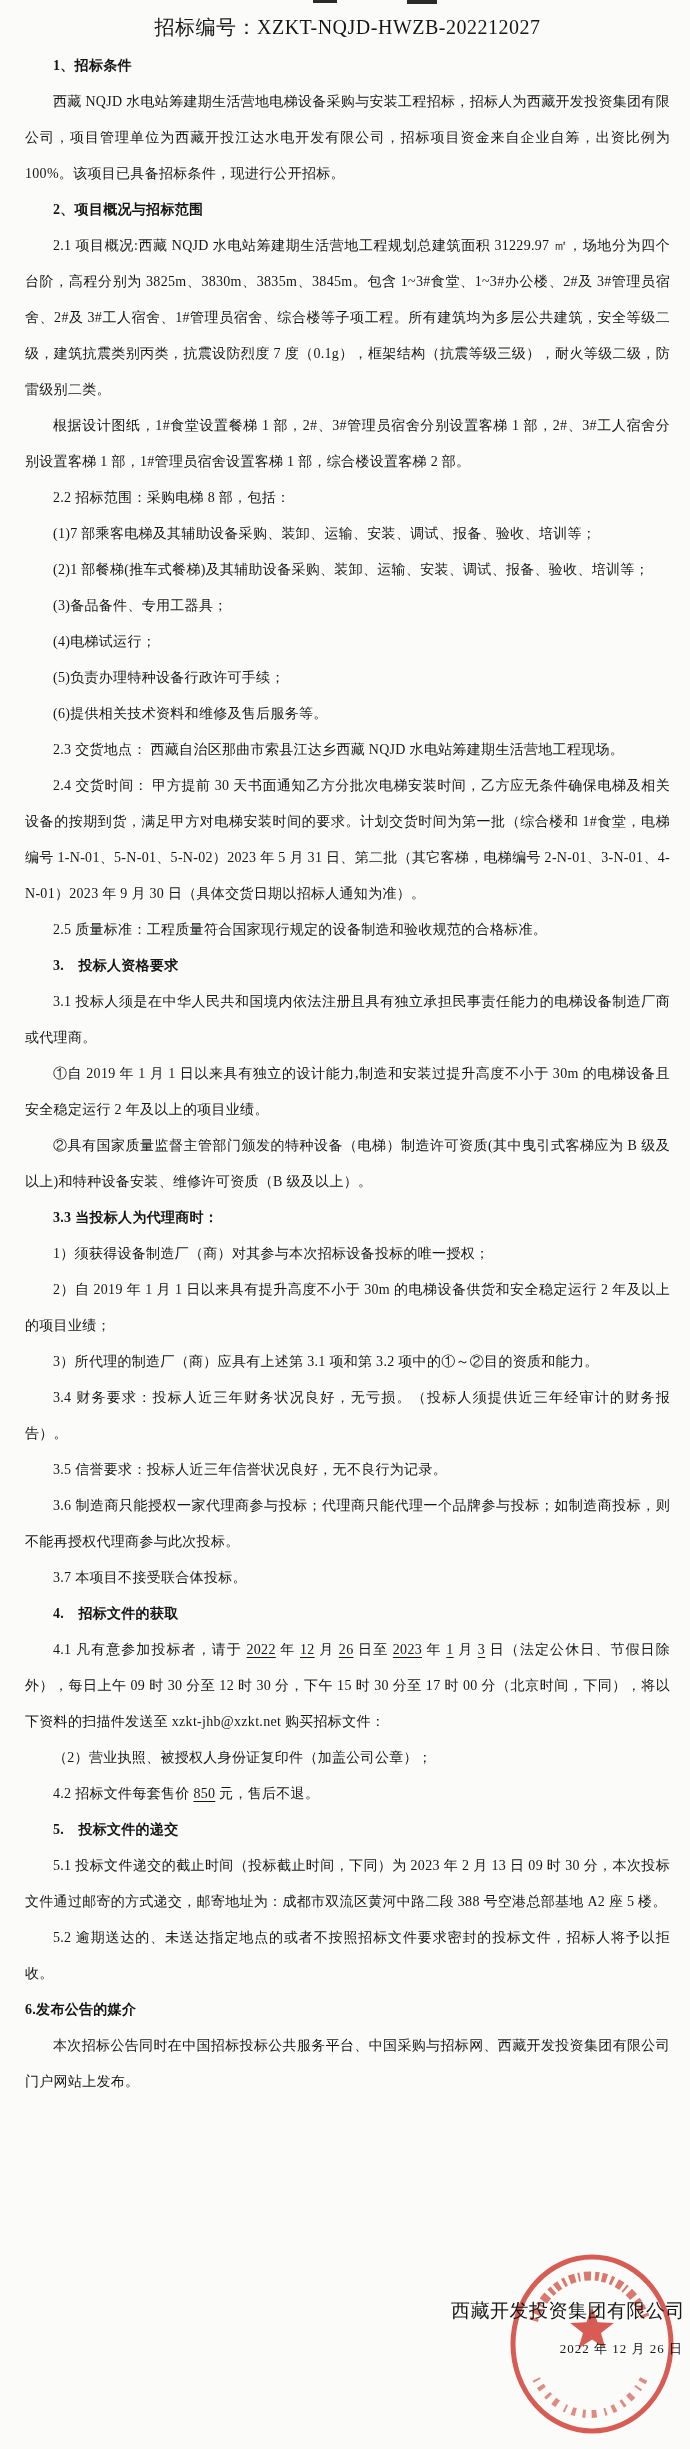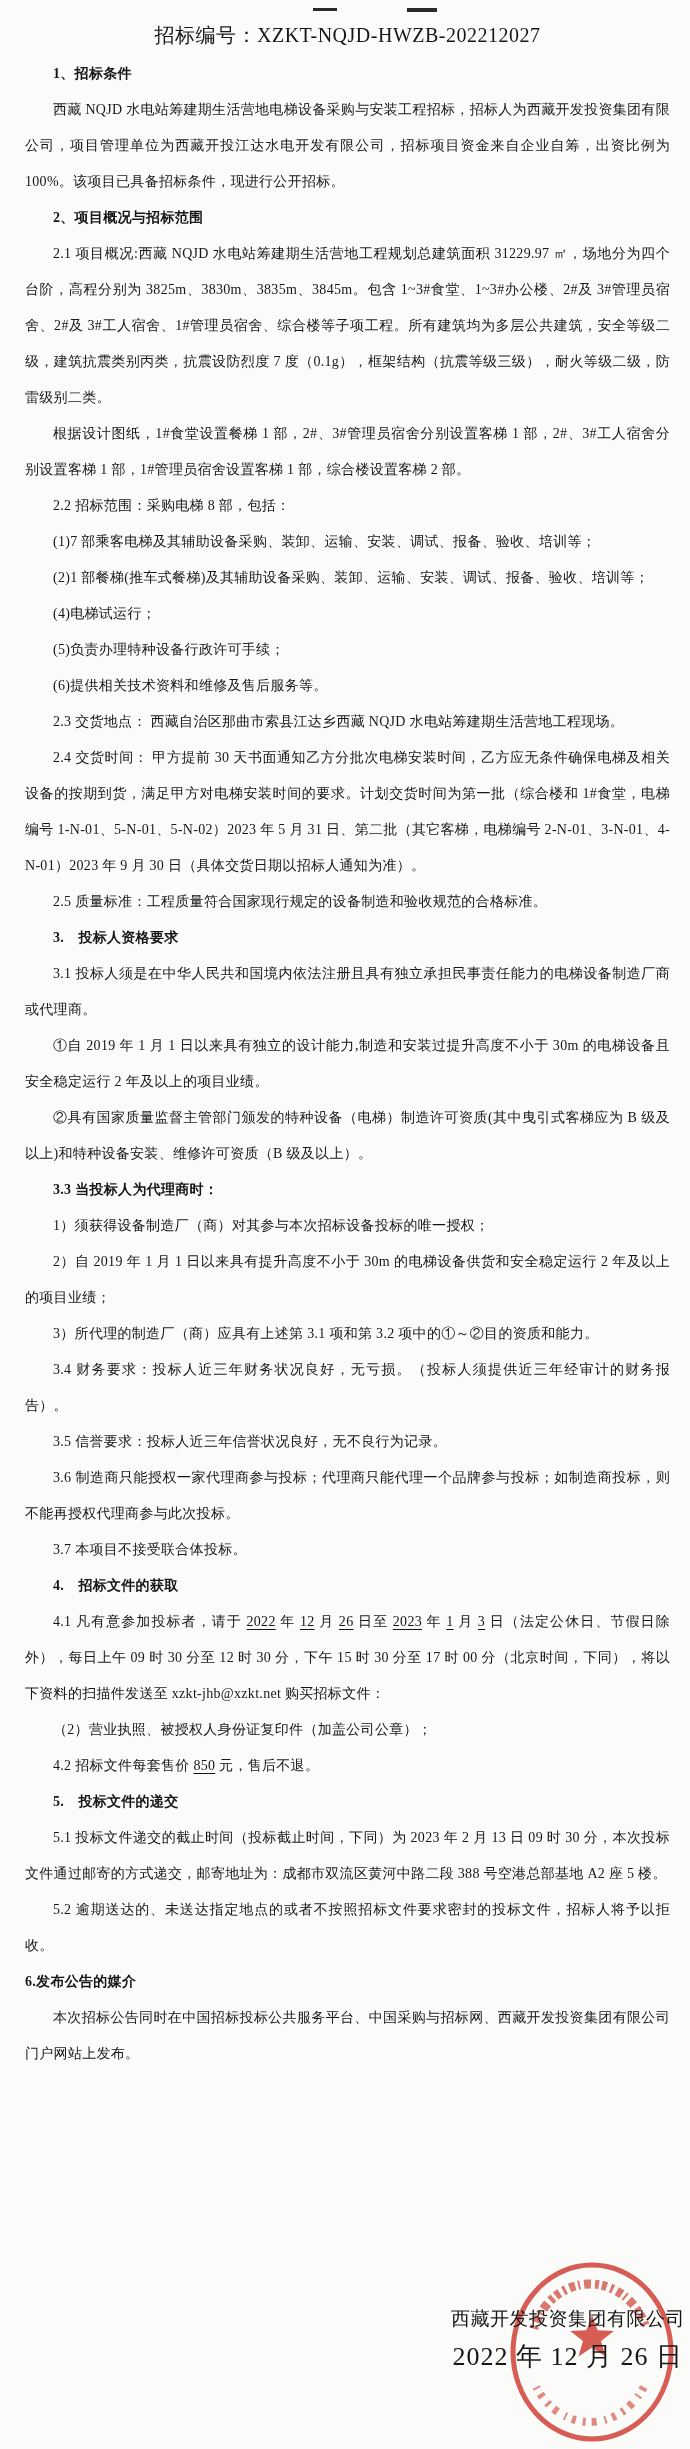--- a/index.html
+++ b/index.html
@@ -4,21 +4,21 @@
 <style>
   html,body{margin:0;padding:0;}
   body{
     width:690px;height:2449px;
     background:#fbfbfa;
     position:relative;
     overflow:hidden;
     font-family:"Liberation Serif","DejaVu Serif",serif;
     color:#161616;
   }
-  .page{position:absolute;inset:0;margin-top:8px;}
+  .page{position:absolute;inset:0;}
   .doc{padding:6px 20px 0 25px;}
   .blk{
     font-size:14px;
     line-height:36px;
     text-align:justify;
     text-justify:inter-ideograph;
     letter-spacing:0.3px;
   }
   .title{
     text-align:center;
@@ -35,21 +35,21 @@
   .top-frag i{position:absolute;background:#2a2a2a;display:block;}
   .frag-a{left:313px;top:0;width:24px;height:3px;}
   .frag-b{left:407px;top:0;width:30px;height:4px;}
   
   .sig-company{
     position:absolute;top:2298px;right:5px;
     font-size:19px;line-height:26px;letter-spacing:0.5px;
   }
   .sig-date{
     position:absolute;top:2336px;right:7px;
-    font-size:26px;line-height:26px;letter-spacing:1px;
+    font-size:13px;line-height:26px;letter-spacing:1px;
   }
   
   .seal{position:absolute;left:500px;top:2246px;width:186px;height:200px;}
 </style>
 </head>
 <body>
 
 <div class="page">
 
   <div class="top-frag">
@@ -60,20 +60,21 @@
   <div class="doc" id="doc-body">
       <div class="blk title">招标编号：XZKT-NQJD-HWZB-202212027</div>
       <div class="blk h">1、招标条件</div>
       <div class="blk p">西藏 NQJD 水电站筹建期生活营地电梯设备采购与安装工程招标，招标人为西藏开发投资集团有限公司，项目管理单位为西藏开投江达水电开发有限公司，招标项目资金来自企业自筹，出资比例为 100%。该项目已具备招标条件，现进行公开招标。</div>
       <div class="blk h">2、项目概况与招标范围</div>
       <div class="blk p">2.1 项目概况:西藏 NQJD 水电站筹建期生活营地工程规划总建筑面积 31229.97 ㎡，场地分为四个台阶，高程分别为 3825m、3830m、3835m、3845m。包含 1~3#食堂、1~3#办公楼、2#及 3#管理员宿舍、2#及 3#工人宿舍、1#管理员宿舍、综合楼等子项工程。所有建筑均为多层公共建筑，安全等级二级，建筑抗震类别丙类，抗震设防烈度 7 度（0.1g），框架结构（抗震等级三级），耐火等级二级，防雷级别二类。</div>
       <div class="blk p">根据设计图纸，1#食堂设置餐梯 1 部，2#、3#管理员宿舍分别设置客梯 1 部，2#、3#工人宿舍分别设置客梯 1 部，1#管理员宿舍设置客梯 1 部，综合楼设置客梯 2 部。</div>
       <div class="blk p">2.2 招标范围：采购电梯 8 部，包括：</div>
       <div class="blk p">(1)7 部乘客电梯及其辅助设备采购、装卸、运输、安装、调试、报备、验收、培训等；</div>
       <div class="blk p">(2)1 部餐梯(推车式餐梯)及其辅助设备采购、装卸、运输、安装、调试、报备、验收、培训等；</div>
+      <div class="blk p">(3)备品备件、专用工器具；</div>
       <div class="blk p">(4)电梯试运行；</div>
       <div class="blk p">(5)负责办理特种设备行政许可手续；</div>
       <div class="blk p">(6)提供相关技术资料和维修及售后服务等。</div>
       <div class="blk p">2.3 交货地点： 西藏自治区那曲市索县江达乡西藏 NQJD 水电站筹建期生活营地工程现场。</div>
       <div class="blk p">2.4 交货时间： 甲方提前 30 天书面通知乙方分批次电梯安装时间，乙方应无条件确保电梯及相关设备的按期到货，满足甲方对电梯安装时间的要求。计划交货时间为第一批（综合楼和 1#食堂，电梯编号 1-N-01、5-N-01、5-N-02）2023 年 5 月 31 日、第二批（其它客梯，电梯编号 2-N-01、3-N-01、4-N-01）2023 年 9 月 30 日（具体交货日期以招标人通知为准）。</div>
       <div class="blk p">2.5 质量标准：工程质量符合国家现行规定的设备制造和验收规范的合格标准。</div>
       <div class="blk h">3.　投标人资格要求</div>
       <div class="blk p">3.1 投标人须是在中华人民共和国境内依法注册且具有独立承担民事责任能力的电梯设备制造厂商或代理商。</div>
       <div class="blk p">①自 2019 年 1 月 1 日以来具有独立的设计能力,制造和安装过提升高度不小于 30m 的电梯设备且安全稳定运行 2 年及以上的项目业绩。</div>
       <div class="blk p">②具有国家质量监督主管部门颁发的特种设备（电梯）制造许可资质(其中曳引式客梯应为 B 级及以上)和特种设备安装、维修许可资质（B 级及以上）。</div>

